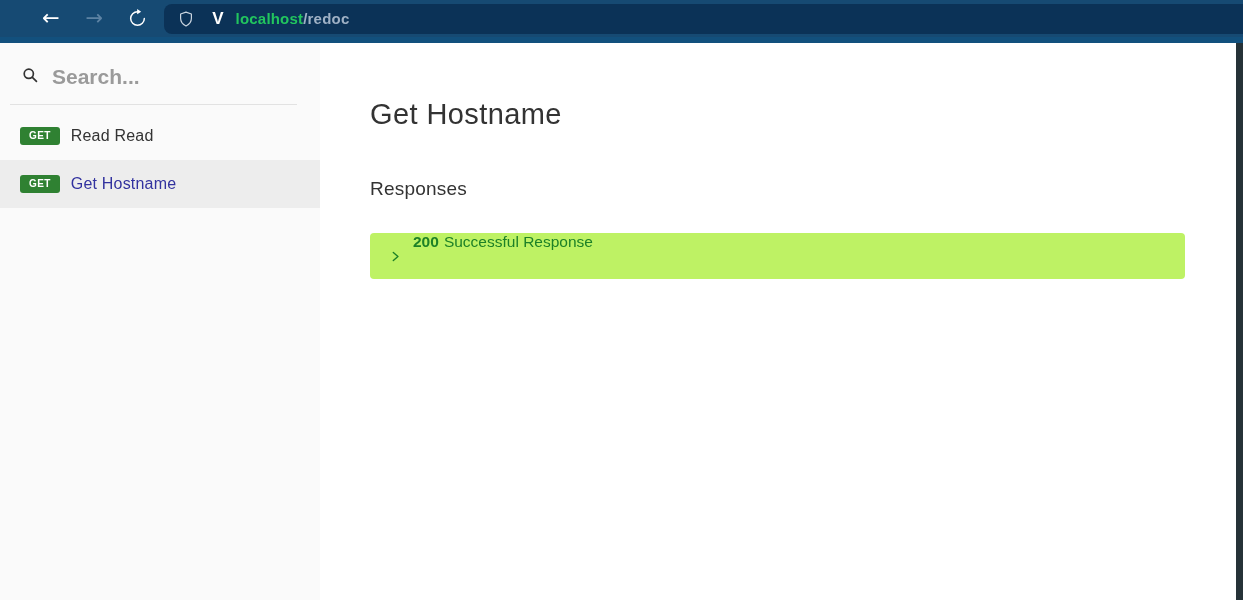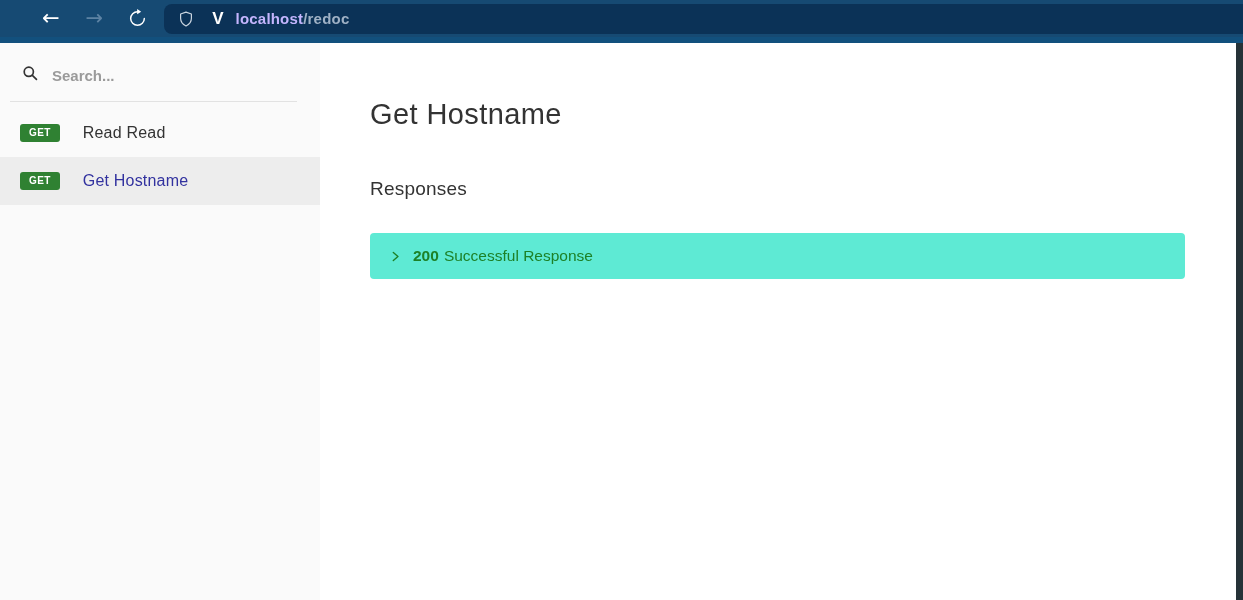--- a/index.html
+++ b/index.html
@@ -43,21 +43,21 @@
     padding-left: 13px;
   }
   .urlbar .shield { display: flex; align-items: center; margin-right: 17px; }
   .favicon-letter {
     color: #ffffff;
     font-weight: bold;
     font-size: 17px;
     margin-right: 12px;
   }
   .url-text { font-size: 15px; letter-spacing: 0.2px; }
-  .url-host { color: #c4b5fd; font-weight: 700; }
+  .url-host { color: #22c55e; font-weight: 700; }
   .url-path { color: #9FB1C5; font-weight: 700; }
 
   
   .page {
     display: flex;
     height: 557px; 
     position: relative;
   }
   .sidebar {
     width: 320px;
@@ -84,36 +84,35 @@
     border-bottom: 1px solid #E2E2E2;
     display: flex;
     align-items: center;
     gap: 13px;
   }
   .search-input {
     border: none;
     outline: none;
     background: transparent;
     font-family: "Liberation Sans", sans-serif;
-    font-size: 15px;
+    font-size: 21px;
     font-weight: 600;
     color: #333333;
     width: 220px;
   }
   .search-input::placeholder { color: #9A9A9A; opacity: 1; }
   .nav-list { margin-top: 7px; }
   .nav-item {
     display: flex;
     align-items: center;
     padding: 15px 20px;
     cursor: pointer;
     font-size: 16px;
     color: #333333;
     letter-spacing: 0.2px;
-    gap: 12px;
   }
   .nav-item.active {
     background: #EDEDED;
     color: #32329F;
   }
   .method-badge {
     display: inline-block;
     background: #2F8132;
     color: #ffffff;
     font-size: 10px;
@@ -137,24 +136,23 @@
     margin-top: 49px;
     font-size: 19px;
     font-weight: 400;
     color: #333333;
     letter-spacing: 0.2px;
   }
   .response-row {
     margin-top: 33px;
     width: 815px;
     height: 46px;
-    background: #5eead4;
+    background: #bef264;
     border-radius: 4px;
     display: flex;
-    align-items: center;
     padding-left: 19px;
     cursor: pointer;
   }
   .response-row .chevron { display: flex; align-items: center; margin-right: 11px; }
   .response-text { font-size: 15.5px; color: #1D8127; }
   .response-code { font-weight: bold; margin-right: 5px; }
 </style>
 </head>
 <body>
 

